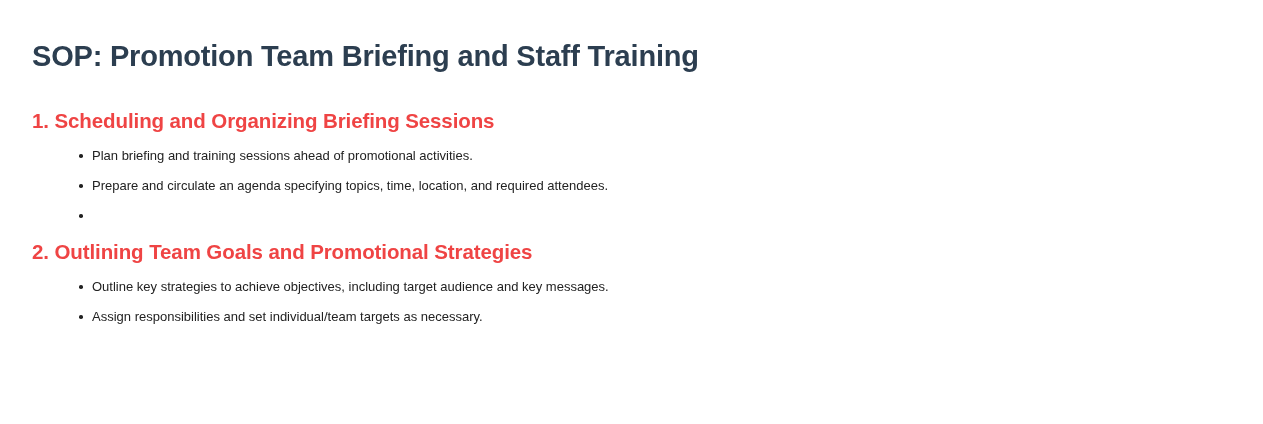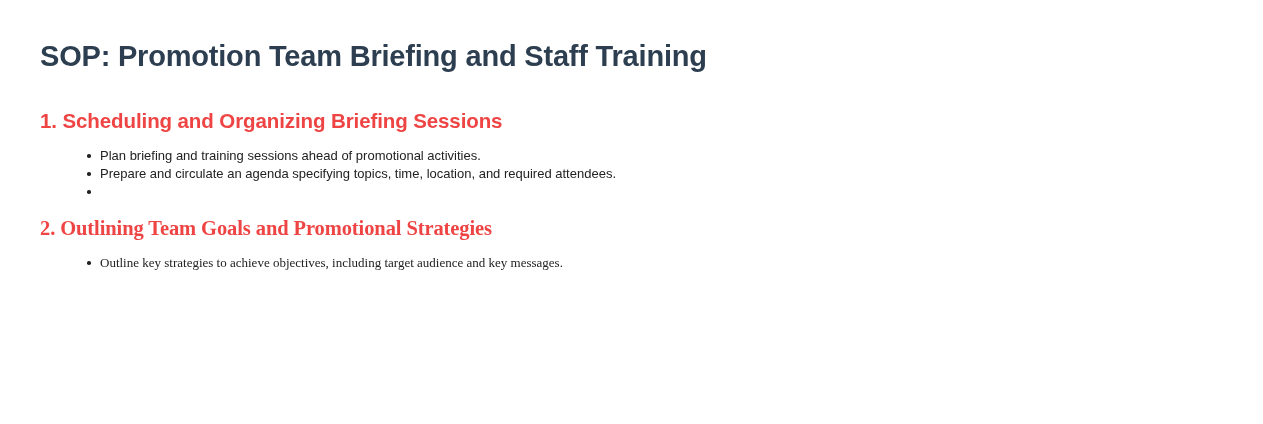--- a/index.html
+++ b/index.html
@@ -9,21 +9,21 @@
   }
   body {
     width: 1263px;
     height: 424px;
     overflow: hidden;
     font-family: "Liberation Sans", sans-serif;
     color: #222222;
     -webkit-font-smoothing: antialiased;
   }
   .page {
-    padding: 0 40px;
+    padding: 0 32px;
     box-sizing: border-box;
     width: 1263px;
   }
   .doc-title {
     font-size: 29px;
     font-weight: bold;
     color: #2c3e50;
     letter-spacing: -0.2px;
     margin: 0;
     padding-top: 36px;
@@ -60,34 +60,33 @@
   }
   ul.bullets li {
     position: relative;
     padding-left: 60px;
     font-size: 13px;
     line-height: 18px;
     color: #222222;
     margin-bottom: 0px;
   }
   ul.bullets li + li {
-    margin-top: 0px;
+    margin-top: 12px;
   }
   ul.bullets li .dot {
     position: absolute;
     left: 47px;
     top: 7px;
     width: 3.5px;
     height: 3.5px;
     background: #222222;
     border-radius: 50%;
   }
   .section-block + .section-block {
     margin-top: 0;
-    font-family: Liberation Serif, serif;
   }
 </style>
 </head>
 <body>
 
 <div class="page">
 
   <h1 class="doc-title">SOP: Promotion Team Briefing and Staff Training</h1>
 
 
@@ -108,16 +107,20 @@
     </ul>
   </div>
 
   <div class="section-block">
     <h2 class="section-heading">2. Outlining Team Goals and Promotional Strategies</h2>
     <ul class="bullets">
       <li>
         <span class="dot"></span>
         <span>Outline key strategies to achieve objectives, including target audience and key messages.</span>
       </li>
+      <li>
+        <span class="dot"></span>
+        <span>Assign responsibilities and set individual/team targets as necessary.</span>
+      </li>
     </ul>
   </div>
 
 </div>
 
 </body></html>

